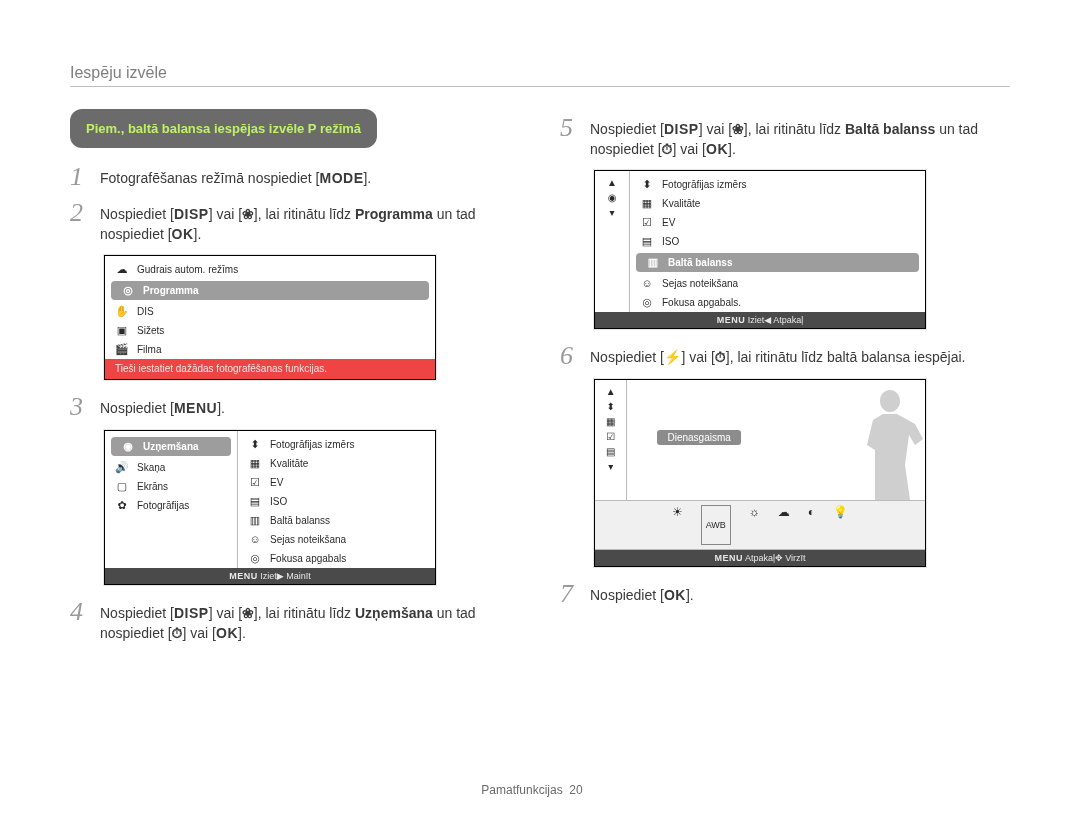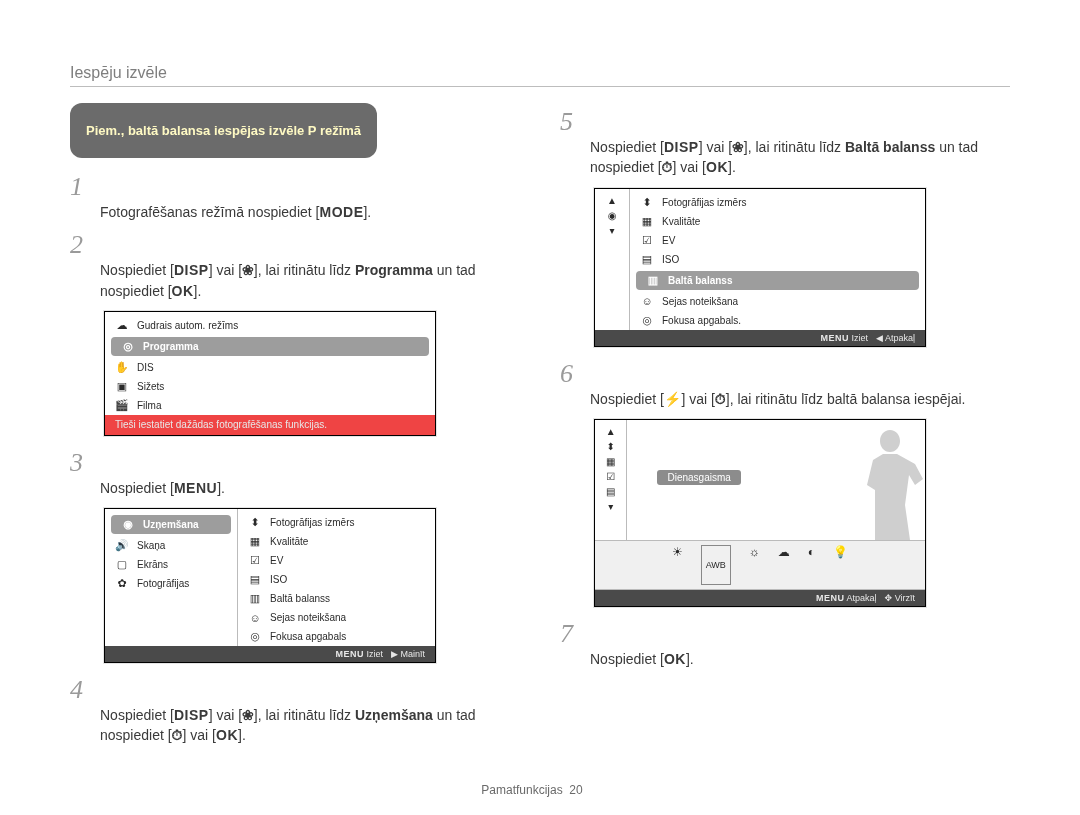--- a/index.html
+++ b/index.html
@@ -13,53 +13,53 @@
     height:815px;
     position:relative;
     box-sizing:border-box;
     padding:64px 70px 0 70px;
   }
   .header{
     font-size:16px;
     color:#7e7e7e;
     padding-bottom:4px;
     border-bottom:1px solid #bdbdbd;
-    margin-bottom:16px;
+    margin-bottom:22px;
   }
   .columns{
     display:flex;
     gap:40px;
   }
   .col{flex:1;min-width:0;}
   .pill{
     display:inline-block;
     background:#6b6b6b;
-    color:#fef9c3;
+    color:#bef264;
     font-weight:bold;
     font-size:13px;
-    padding:20px 16px;
+    padding:12px 16px;
     border-radius:12px;
     margin-bottom:10px;
   }
   .step{
     display:flex;
     gap:10px;
     margin:6px 0 10px 0;
     font-size:14px;
     line-height:1.45;
   }
   .step-num{
     font-style:italic;
     font-family:Georgia, serif;
     font-size:26px;
     color:#9a9a9a;
     min-width:20px;
     line-height:1;
   }
-  .step-body{padding-top:4px;margin-top:24px;}
+  .step-body{padding-top:4px;}
   .key{
     display:inline-block;
     font-weight:bold;
     letter-spacing:.5px;
   }
   .sym{font-weight:bold;}
   .b{font-weight:bold;}
 
   
   .panel{
@@ -71,22 +71,22 @@
     margin:6px 0 14px 34px;
     box-shadow:0 0 0 1px #e5e5e5;
   }
   .panel.small{height:auto;}
   .row{display:flex;align-items:center;height:19px;padding:0 10px;gap:8px;}
   .row.hi{background:#9d9d9d;color:#fff;font-weight:bold;border-radius:4px;margin:2px 6px;}
   .caption-bar{
     background:#ef4444;color:#e7e7e7;padding:4px 10px;font-size:10px;line-height:1.2;
   }
   .footer-bar{
-    display:flex;justify-content:flex-end;align-items:center;
-    background:#4a4a4a;color:#e7e7e7;font-size:9px;padding:3px 10px;gap:8px;
+    display:flex;justify-content:center;align-items:center;
+    background:#4a4a4a;color:#e7e7e7;font-size:9px;padding:3px 10px;
   }
   .ic{display:inline-block;width:14px;text-align:center;font-size:11px;}
   .sep{height:4px;}
   .twocol{display:flex;}
   .leftpane{width:40%;border-right:1px solid #bbb;}
   .rightpane{flex:1;}
   .vbar{display:flex;flex-direction:column;gap:4px;padding:6px 4px;align-items:center;font-size:10px;}
   .iconstrip{display:flex;gap:18px;justify-content:center;padding:4px 0;border-top:1px solid #bbb;border-bottom:1px solid #bbb;background:#f0f0f0;font-size:12px;}
   .silhouette{
     width:100%;height:120px;position:relative;background:#fff;

